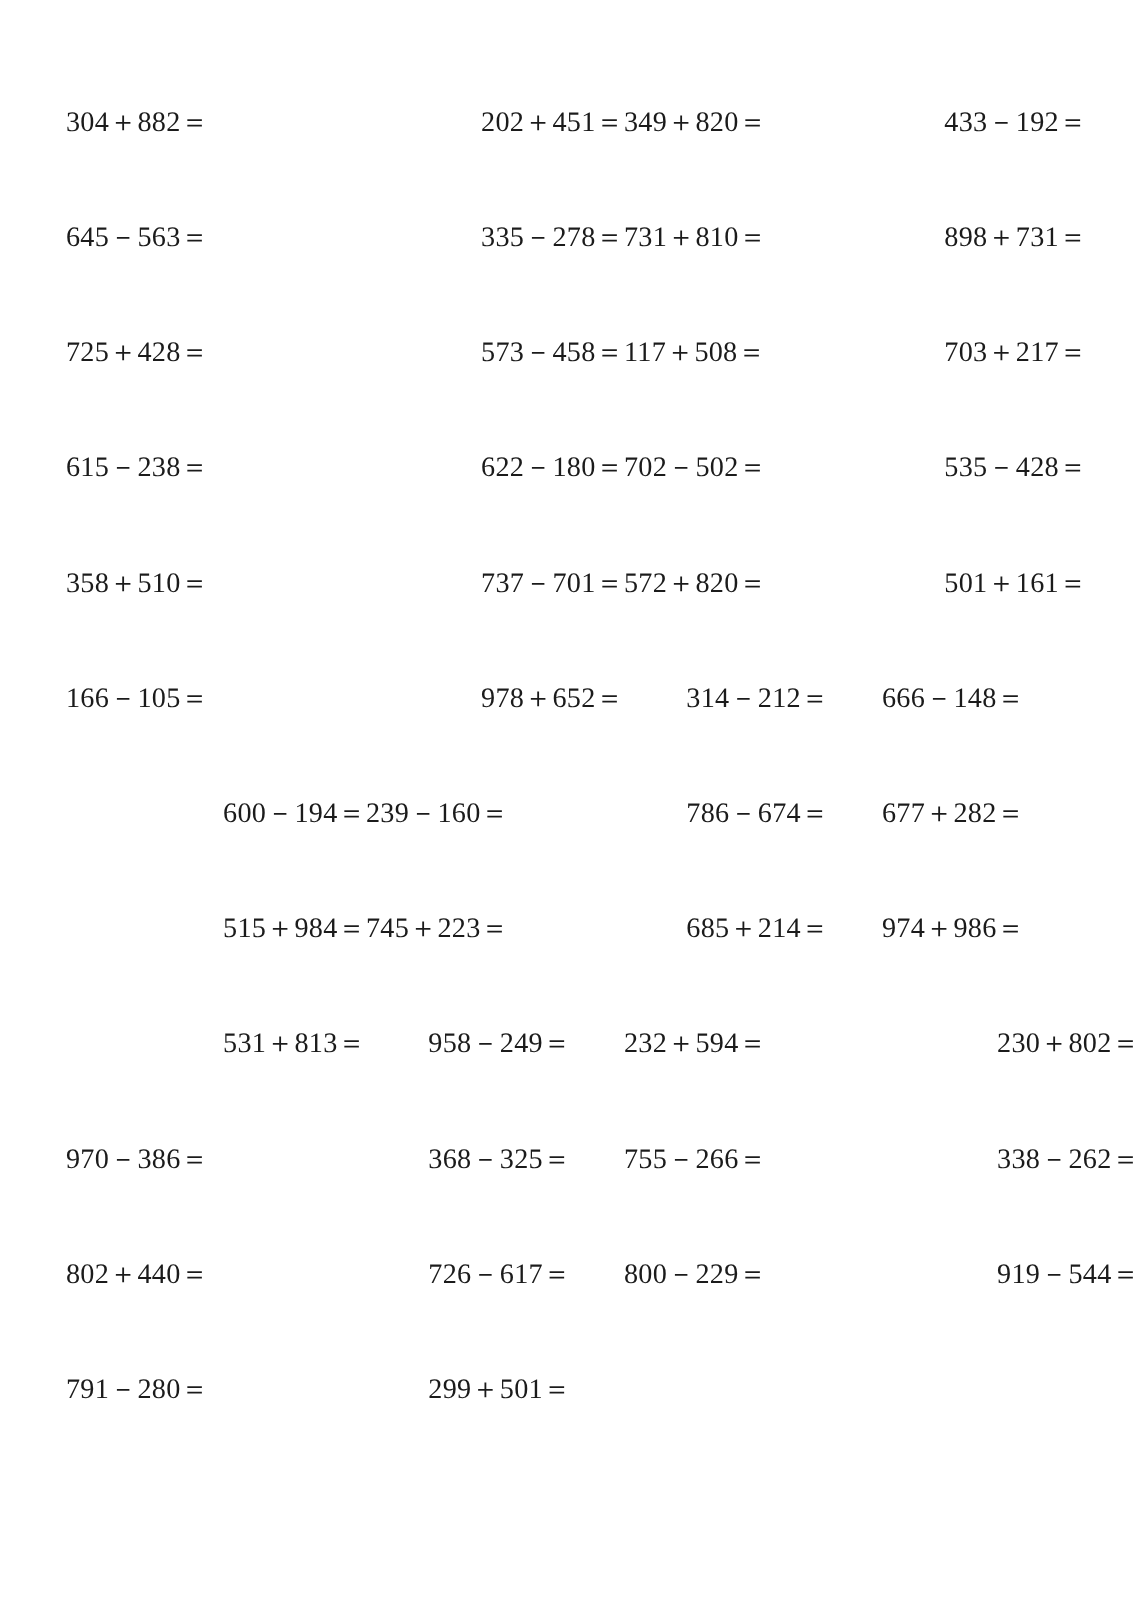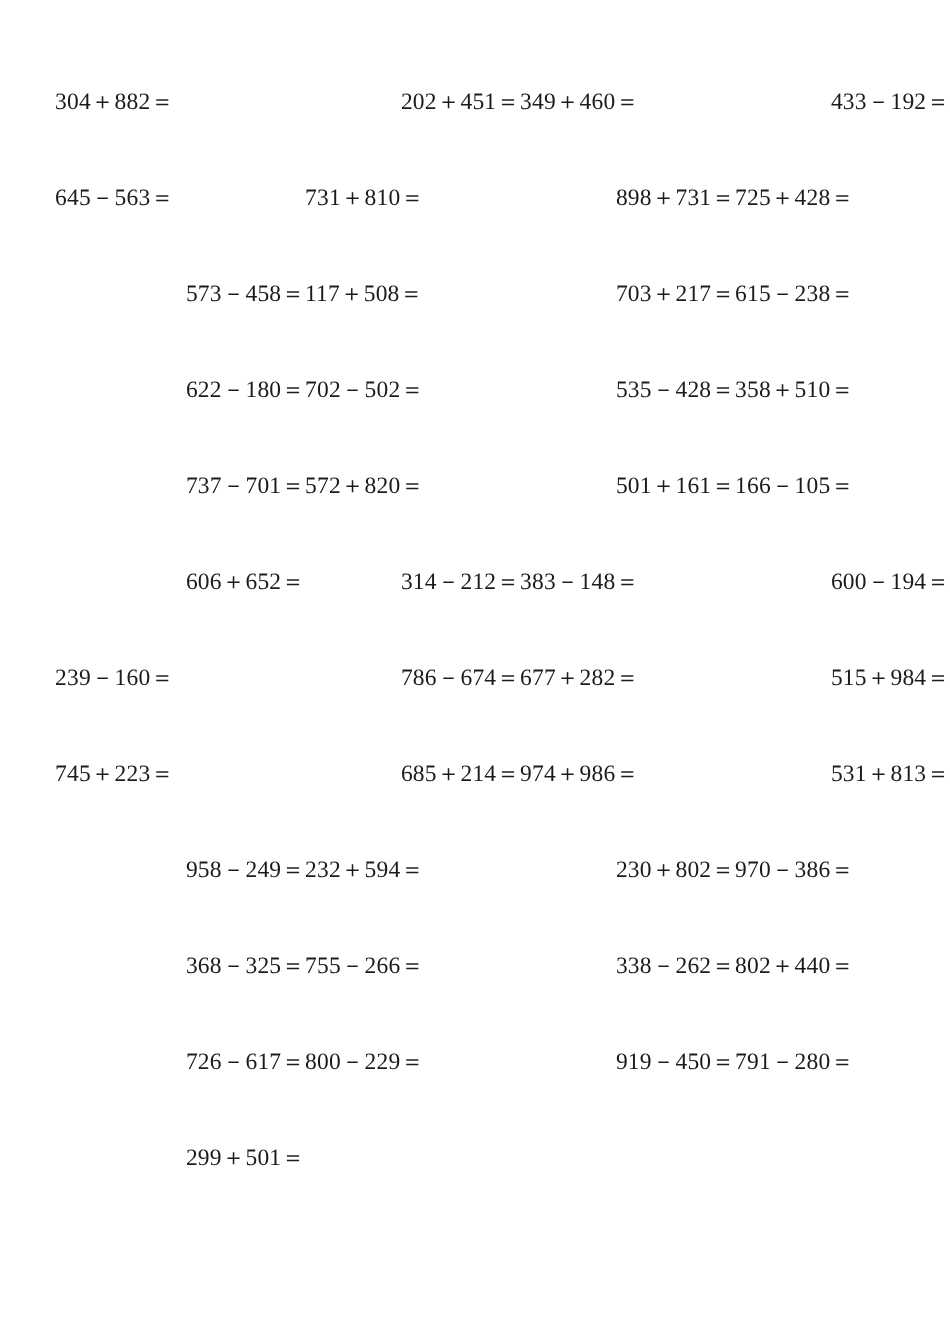--- a/index.html
+++ b/index.html
@@ -37,57 +37,58 @@
     line-height: 34px;
     color: #1b1b1b;
     letter-spacing: 0.2px;
     white-space: nowrap;
     font-weight: 400;
     text-rendering: geometricPrecision;
   }
   .problem-cell.col-1 { text-align: left; }
   .problem-cell.col-2 { text-align: right; }
   .problem-cell.col-3 { text-align: left; }
-  .problem-cell.col-4 { text-align: right; padding-left: 8px; }
+  .problem-cell.col-4 { text-align: center; padding-left: 8px; }
 </style>
 </head>
 <body>
 
 <div id="worksheet-page">
   <div id="problem-grid">
 
     <div class="problem-cell col-1">304＋882＝</div>
     <div class="problem-cell col-2">202＋451＝</div>
-    <div class="problem-cell col-3">349＋460＝</div>
+    <div class="problem-cell col-3">349＋820＝</div>
     <div class="problem-cell col-4">433－192＝</div>
 
     <div class="problem-cell col-1">645－563＝</div>
+    <div class="problem-cell col-2">335－278＝</div>
     <div class="problem-cell col-3">731＋810＝</div>
     <div class="problem-cell col-4">898＋731＝</div>
 
     <div class="problem-cell col-1">725＋428＝</div>
     <div class="problem-cell col-2">573－458＝</div>
     <div class="problem-cell col-3">117＋508＝</div>
     <div class="problem-cell col-4">703＋217＝</div>
 
     <div class="problem-cell col-1">615－238＝</div>
     <div class="problem-cell col-2">622－180＝</div>
     <div class="problem-cell col-3">702－502＝</div>
     <div class="problem-cell col-4">535－428＝</div>
 
     <div class="problem-cell col-1">358＋510＝</div>
     <div class="problem-cell col-2">737－701＝</div>
     <div class="problem-cell col-3">572＋820＝</div>
     <div class="problem-cell col-4">501＋161＝</div>
 
     <div class="problem-cell col-1">166－105＝</div>
-    <div class="problem-cell col-2">606＋652＝</div>
+    <div class="problem-cell col-2">978＋652＝</div>
     <div class="problem-cell col-4">314－212＝</div>
 
-    <div class="problem-cell col-1">383－148＝</div>
+    <div class="problem-cell col-1">666－148＝</div>
     <div class="problem-cell col-2">600－194＝</div>
     <div class="problem-cell col-3">239－160＝</div>
     <div class="problem-cell col-4">786－674＝</div>
 
     <div class="problem-cell col-1">677＋282＝</div>
     <div class="problem-cell col-2">515＋984＝</div>
     <div class="problem-cell col-3">745＋223＝</div>
     <div class="problem-cell col-4">685＋214＝</div>
 
     <div class="problem-cell col-1">974＋986＝</div>
@@ -98,18 +99,18 @@
     <div class="problem-cell col-2">230＋802＝</div>
     <div class="problem-cell col-3">970－386＝</div>
     <div class="problem-cell col-4">368－325＝</div>
 
     <div class="problem-cell col-1">755－266＝</div>
     <div class="problem-cell col-2">338－262＝</div>
     <div class="problem-cell col-3">802＋440＝</div>
     <div class="problem-cell col-4">726－617＝</div>
 
     <div class="problem-cell col-1">800－229＝</div>
-    <div class="problem-cell col-2">919－450＝</div>
+    <div class="problem-cell col-2">919－544＝</div>
     <div class="problem-cell col-3">791－280＝</div>
     <div class="problem-cell col-4">299＋501＝</div>
 
   </div>
 </div>
 
 </body></html>

